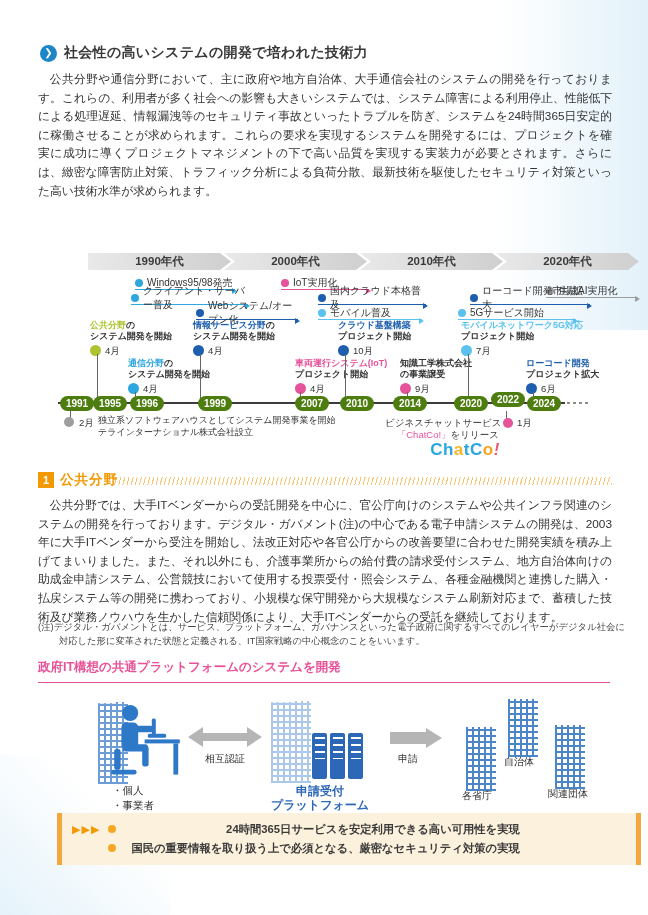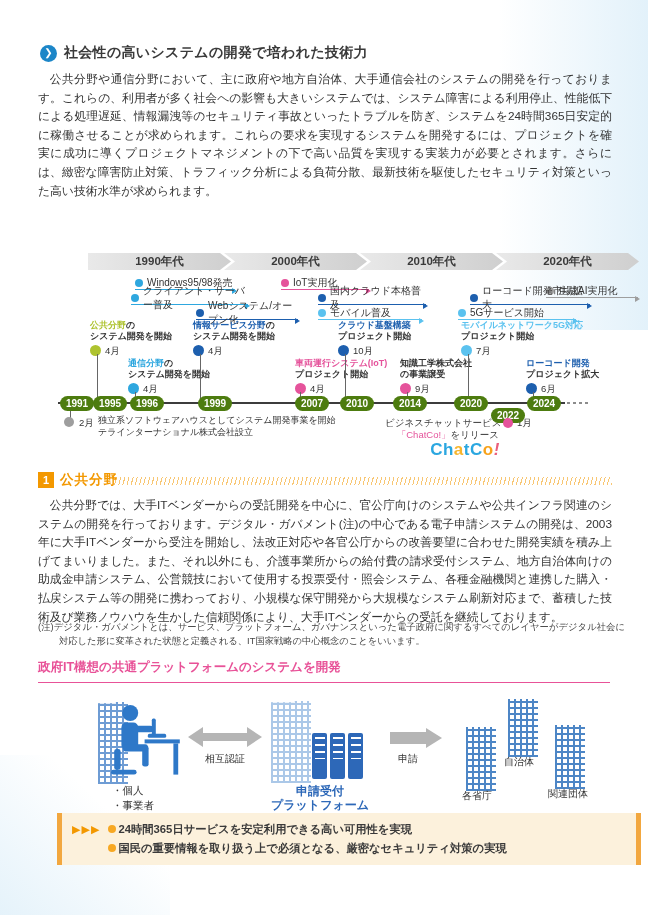--- a/index.html
+++ b/index.html
@@ -78,21 +78,21 @@
   .srv::before{content:"";position:absolute;left:2.5px;right:2.5px;top:4px;height:22px;
                background:repeating-linear-gradient(#fff 0 2px,transparent 2px 7px);}
   .left-lbls{position:absolute;font-size:10.5px;line-height:15px;color:#333;}
 
   
   .callout{position:absolute;left:57px;top:813px;width:584px;background:#FCF1DC;
            border-left:5px solid #F2A73F;border-right:5px solid #F2A73F;
            display:flex;align-items:flex-start;gap:8px;padding:7px 0 8px 10px;box-sizing:border-box;}
   .co-arrows{color:#F39800;font-size:11px;letter-spacing:1px;line-height:18px;}
   .co-lines{display:flex;flex-direction:column;}
-  .co-line{display:flex;align-items:center;gap:2px;font-size:11.3px;font-weight:bold;color:#3a3a3a;line-height:18.5px;}
+  .co-line{display:flex;align-items:center;gap:15px;font-size:11.3px;font-weight:bold;color:#3a3a3a;line-height:18.5px;justify-content:space-between;}
   .bullet-icon{width:8px;height:8px;border-radius:50%;background:#F7A823;flex:0 0 auto;}
 </style>
 </head>
 <body>
 
 <div class="page">
   <div class="wash wash-tr"></div>
   <div class="wash wash-bl"></div>
 
   <div class="hd">
@@ -227,21 +227,21 @@
     <div class="axis" style="left:58px;top:402px;width:507px;"></div>
     <div class="axis-dash" style="left:567px;top:402px;width:24px;"></div>
     <span class="ypill" style="left:60px;top:396px;">1991</span>
     <span class="ypill" style="left:93px;top:396px;">1995</span>
     <span class="ypill" style="left:130px;top:396px;">1996</span>
     <span class="ypill" style="left:198px;top:396px;">1999</span>
     <span class="ypill" style="left:295px;top:396px;">2007</span>
     <span class="ypill" style="left:340px;top:396px;">2010</span>
     <span class="ypill" style="left:393px;top:396px;">2014</span>
     <span class="ypill" style="left:454px;top:396px;">2020</span>
-    <span class="ypill" style="left:491px;top:408px;">2022</span>
+    <span class="ypill" style="left:491px;top:392px;">2022</span>
     <span class="ypill" style="left:527px;top:396px;">2024</span>
 
     <span class="sdot bg-gray" style="left:64px;top:417px;width:10px;height:10px;"></span>
     <span class="small-lbl" style="left:79px;top:417px;">2月</span>
     <div class="found" style="left:98px;top:415px;">
       <div>独立系ソフトウェアハウスとしてシステム開発事業を開始</div>
       <div>テラインターナショナル株式会社設立</div>
     </div>
 
     <div class="chatco-line" style="left:385px;top:417px;">ビジネスチャットサービス</div>

